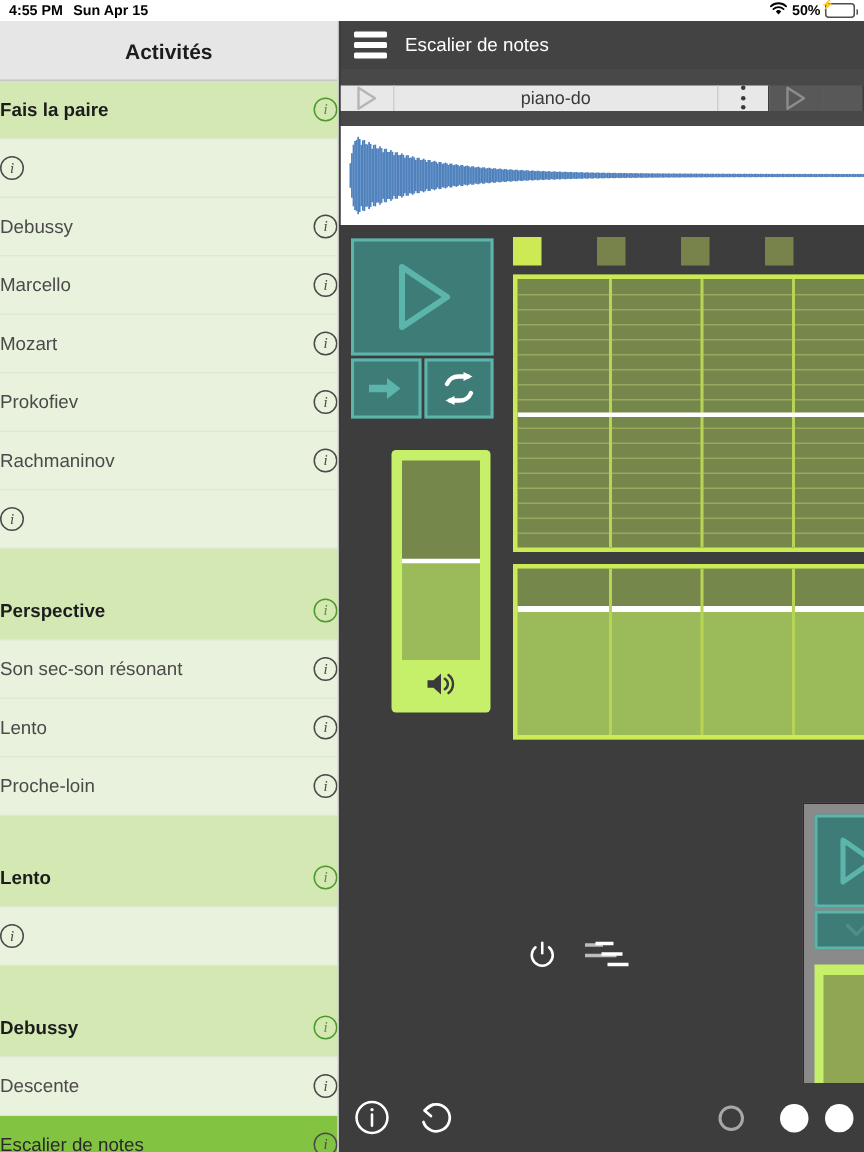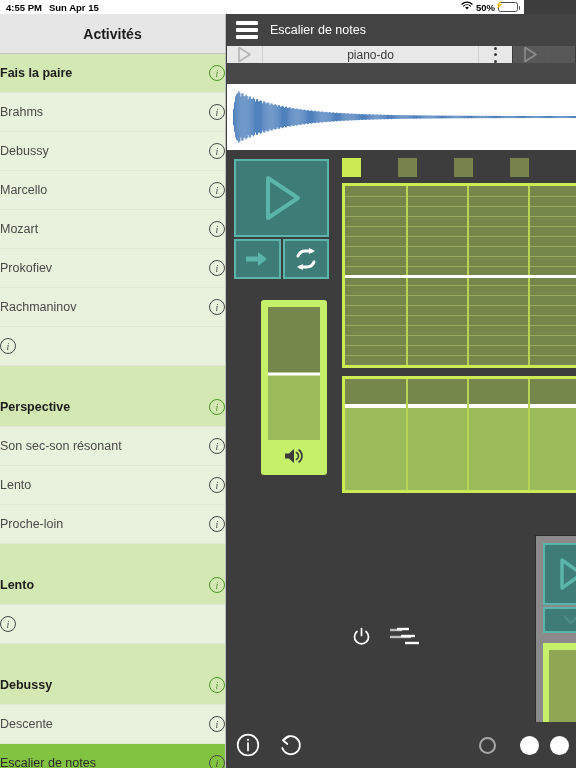--- a/index.html
+++ b/index.html
@@ -6,21 +6,21 @@
   html, body {
     width: 576px; height: 768px;
     font-family: "Liberation Sans", sans-serif;
     background: #3d3d3d;
     overflow: hidden;
   }
   #app { position: relative; width: 576px; height: 768px; }
 
   
   .statusbar {
-    position: absolute; top: 0; left: 0; width: 524px; height: 14px;
+    position: absolute; top: 0; left: 0; width: 576px; height: 14px;
     background: #ffffff; color: #000;
     font-size: 9.5px; font-weight: bold;
     display: flex; align-items: center;
   }
   .sb-left { display: flex; gap: 7px; padding-left: 6px; }
   .sb-right {
     position: absolute; right: 6px; top: 0; height: 14px;
     display: flex; align-items: center; gap: 3px;
   }
   .wifi-icon { display: block; }
@@ -82,21 +82,21 @@
   }
   .main-header {
     height: 32px; background: #434343;
     display: flex; align-items: center; gap: 12px; padding-left: 9px;
   }
   .hamburger { width: 22px; display: flex; flex-direction: column; gap: 3.5px; }
   .hamburger span { display: block; height: 3.5px; background: #fff; border-radius: 1px; }
   .main-title { font-size: 12.5px; color: #fff; font-weight: normal; }
 
   
-  .track-strip { height: 38px; background: #484848; display: flex; align-items: flex-start; }
+  .track-strip { height: 38px; background: #484848; display: flex; align-items: center; }
   .track-seg {
     display: flex; align-items: stretch;
     border-right: 1px solid #3d3d3d;
   }
   .track-seg.light { background: #e8e8e8; }
   .t-play {
     width: 36px; display: flex; align-items: center; justify-content: center;
     border-right: 1px solid #cfcfcf;
   }
   .t-play.dark { border-right: 1px solid #5a5a5a; }
@@ -244,21 +244,20 @@
   </div>
 
   <div class="sidebar">
     <div class="sidebar-header">Activités</div>
     <div class="sb-list" id="sb-list">
         <div class="row group">
           <div class="label">Fais la paire</div>
           <div class="info-badge">i</div>
         </div>
         <div class="row child">
-          <div class="label">Brahms</div>
           <div class="info-badge">i</div>
         </div>
         <div class="row child">
           <div class="label">Debussy</div>
           <div class="info-badge">i</div>
         </div>
         <div class="row child">
           <div class="label">Marcello</div>
           <div class="info-badge">i</div>
         </div>

